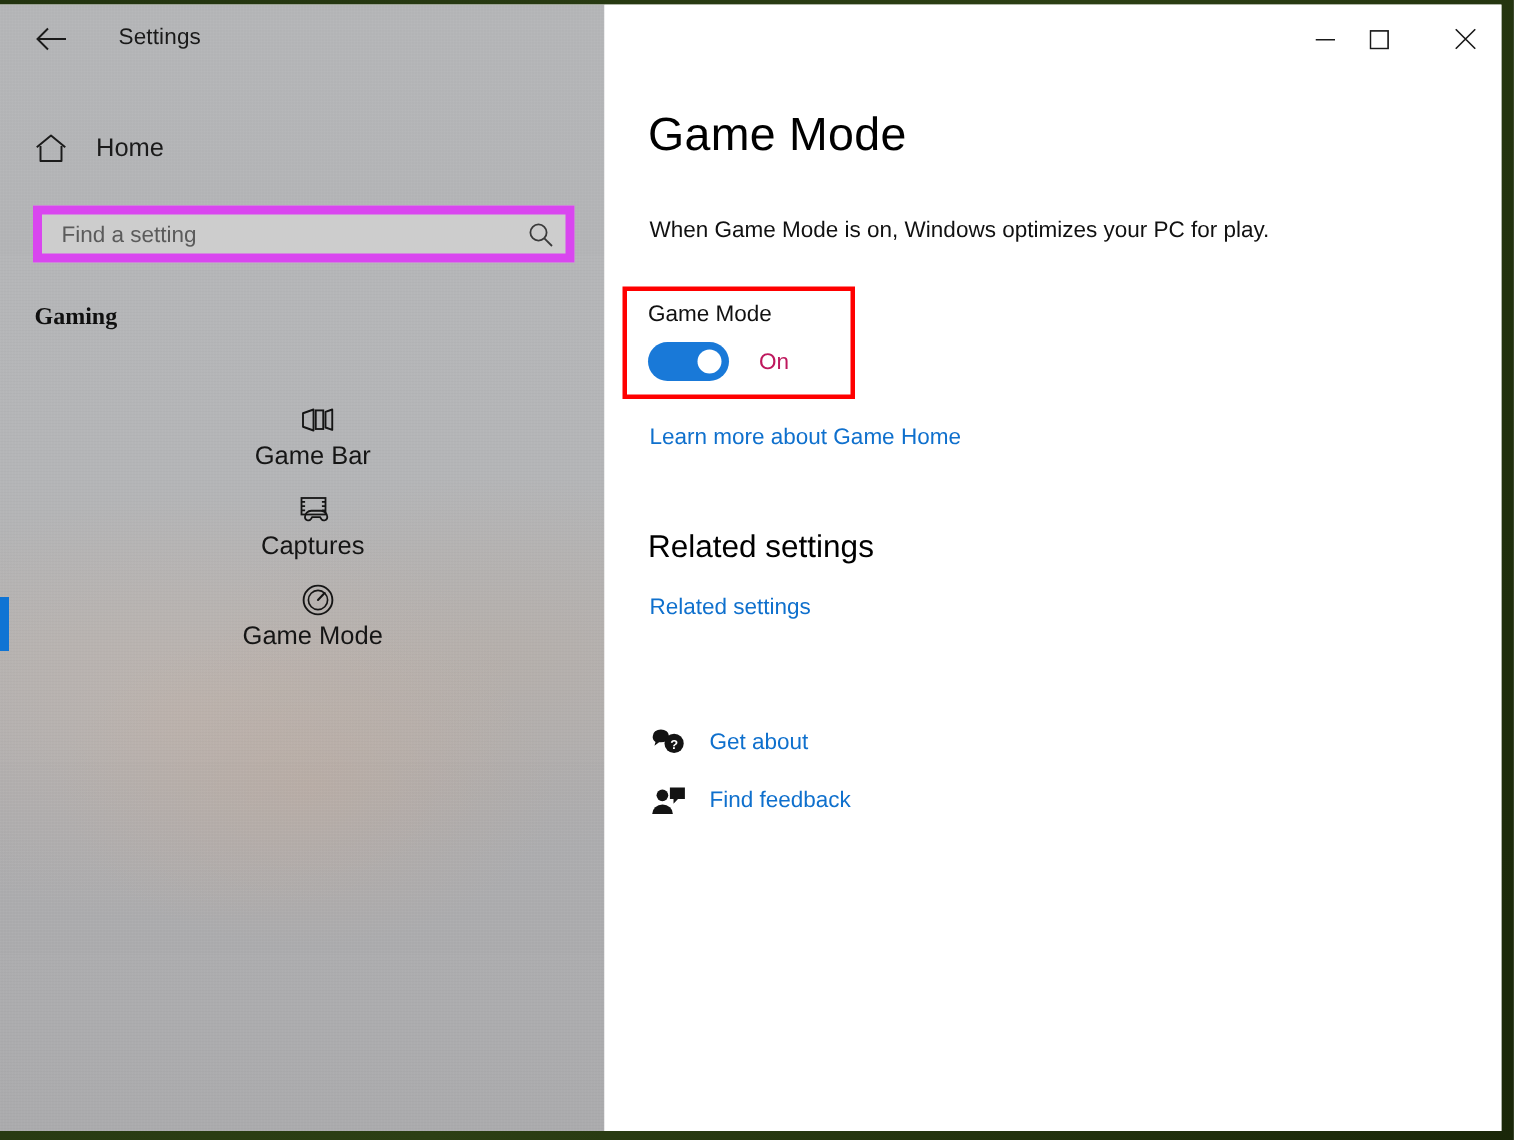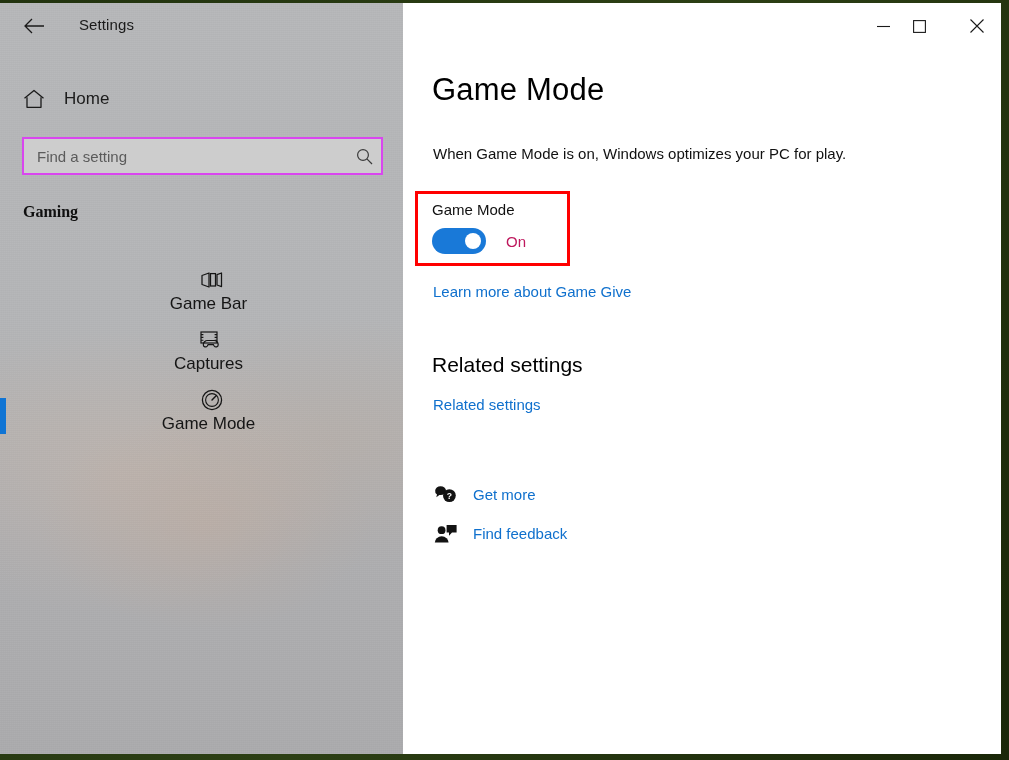--- a/index.html
+++ b/index.html
@@ -102,21 +102,21 @@
     font-size: 17px;
     color: #1b1b1b;
   }
 
   
   #search-box {
     position: absolute;
     left: 22px; top: 134px;
     width: 361px; height: 38px;
     background: #cdcdcd;
-    border: 2px solid #d946ef;
+    border: 6px solid #d946ef;
     box-sizing: border-box;
     display: flex; align-items: center;
     z-index: 4;
   }
   #search-input {
     flex: 1;
     border: none; outline: none; background: transparent;
     font-family: "Liberation Sans", sans-serif;
     font-size: 15px;
     color: #3a3a3a;
@@ -380,37 +380,37 @@
     <div id="toggle-group">
       <div id="toggle-label">Game Mode</div>
       <div id="toggle-row">
         <div id="toggle-switch">
           <div id="toggle-knob"></div>
         </div>
         <div id="toggle-state">On</div>
       </div>
     </div>
 
-    <a id="learn-link" class="link">Learn more about Game Give</a>
+    <a id="learn-link" class="link">Learn more about Game Home</a>
 
     <div id="related-heading">Related settings</div>
     <a id="graphics-link" class="link">Related settings</a>
 
     <div id="support">
 
       <div class="support-row">
         <span class="support-icon">
           <svg width="24" height="21" viewBox="0 0 24 21">
             <path d="M1.2 6.6 a5.4 4.3 0 0 1 10.8 0 a5.4 4.3 0 0 1 -5.4 4.3 h-1.2 l-3.1 2.3 l0.7 -2.6 a4.6 4.1 0 0 1 -1.8 -4 z" fill="#131313"></path>
             <circle cx="15.4" cy="11.6" r="6.4" fill="#131313"></circle>
             <path d="M12.8 9.6 h5.2 v5.2 h-5.2 z" fill="#131313"></path>
             <text x="15.4" y="15" font-family="'Liberation Sans', sans-serif" font-size="8.6" font-weight="bold" fill="#ffffff" text-anchor="middle">?</text>
           </svg>
         </span>
-        <a class="link support-label">Get more</a>
+        <a class="link support-label">Get about</a>
       </div>
 
       <div class="support-row">
         <span class="support-icon">
           <svg width="24" height="21" viewBox="0 0 24 21">
             <circle cx="7.6" cy="7.2" r="3.9" fill="#131313"></circle>
             <path d="M0.8 19.6 a6.9 6.3 0 0 1 13.8 0 z" fill="#131313"></path>
             <path d="M12.6 2 h10 v7.6 h-4.6 l-3 3.2 v-3.2 h-2.4 z" fill="#131313"></path>
           </svg>
         </span>

